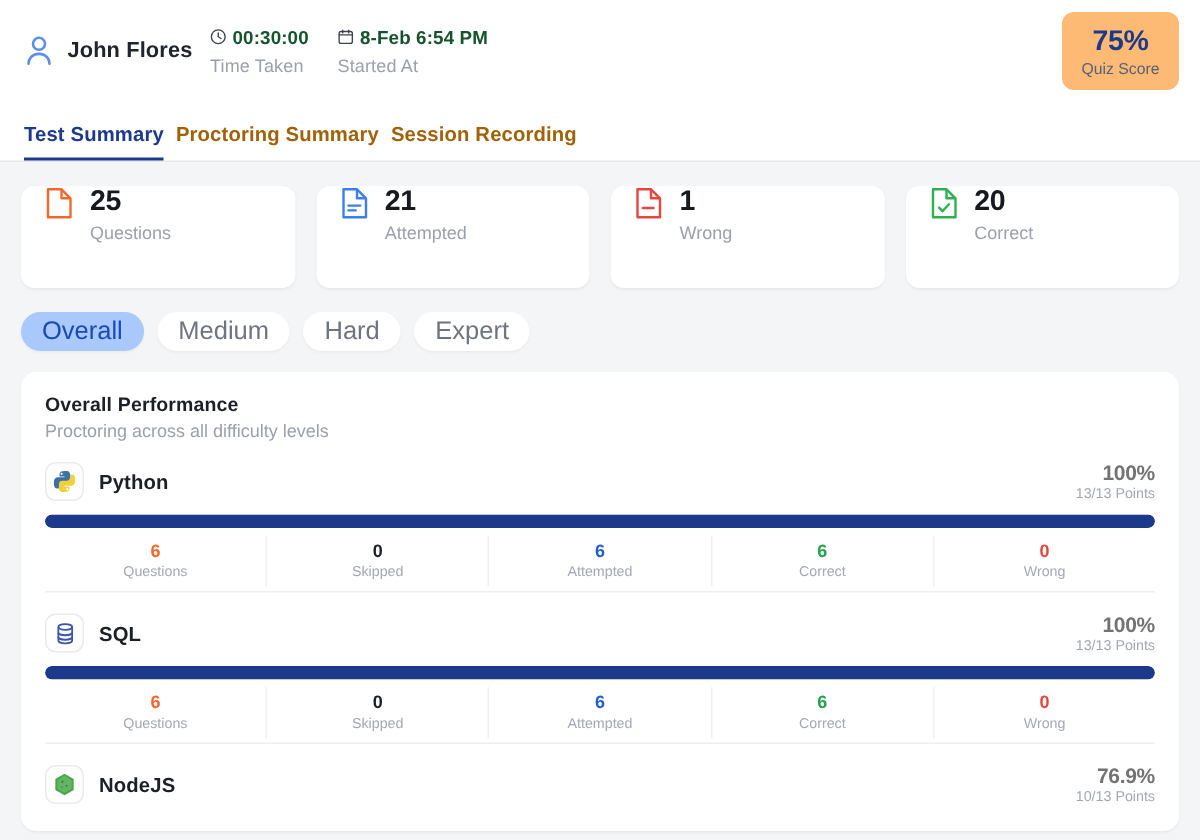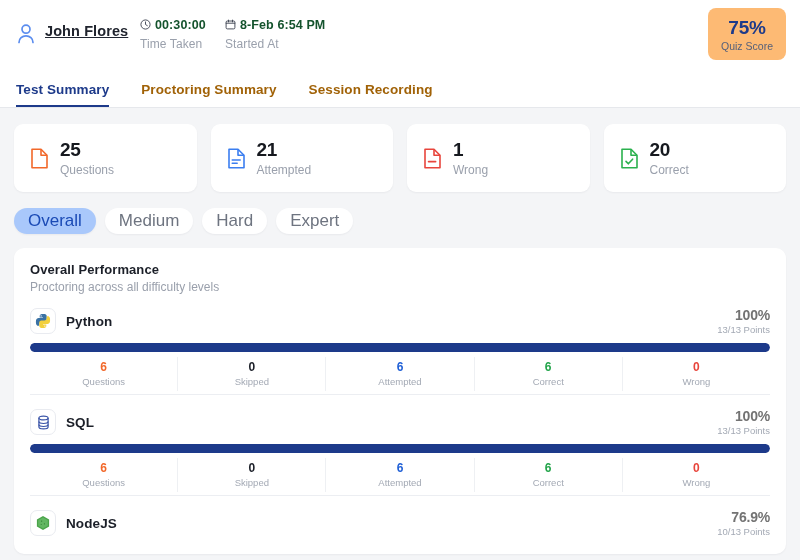--- a/index.html
+++ b/index.html
@@ -13,21 +13,21 @@
 
   
   .header {
     background: #ffffff;
     height: 68px;
     display: flex;
     align-items: center;
     padding: 0 14px 0 16px;
     position: relative;
   }
-  .user-block { display: flex; gap: 9px; width: 118px; text-decoration: underline; }
+  .user-block { display: flex; align-items: center; gap: 9px; width: 118px; }
   .avatar-icon { width: 20px; height: 22px; flex: none; }
   .user-name { font-size: 14.5px; font-weight: 700; color: #20242e; letter-spacing: .1px; }
 
   .meta-group { display: flex; gap: 0; margin-left: 6px; }
   .meta-item { display: flex; flex-direction: column; gap: 5px; }
   .meta-item.time { width: 85px; }
   .meta-item.started { width: 150px; }
   .meta-top { display: flex; align-items: center; gap: 4px; }
   .meta-value { font-size: 12.5px; font-weight: 700; color: #14532d; letter-spacing: .1px; }
   .meta-label { font-size: 12px; color: #9aa0ac; letter-spacing: .1px; }
@@ -43,21 +43,21 @@
     gap: 1px;
   }
   .score-value { font-size: 19px; font-weight: 700; color: #1d3a8a; letter-spacing: -.2px; }
   .score-label { font-size: 10.5px; color: #55607a; }
 
   
   .tabs {
     background: #ffffff;
     display: flex;
     align-items: flex-end;
-    gap: 32px;
+    gap: 8px;
     padding: 0 16px;
     height: 40px;
     border-bottom: 1px solid #e6e8ec;
   }
   .tab {
     font-size: 13.5px; color: #a16207; font-weight: 700;
     padding-bottom: 8px; cursor: pointer;
     border-bottom: 2.5px solid transparent;
     letter-spacing: .1px;
   }
@@ -66,21 +66,21 @@
   
   .stat-row {
     display: flex; gap: 14px;
     padding: 16px 14px 0 14px;
   }
   .stat-card {
     flex: 1;
     background: #ffffff;
     border-radius: 9px;
     height: 68px;
-    display: flex; align-items: center;
+    display: flex; align-items: flex-start;
     gap: 11px;
     padding: 0 16px;
     box-shadow: 0 1px 2px rgba(20,25,40,.05);
   }
   .stat-icon { width: 19px; height: 23px; flex: none; }
   .stat-text { display: flex; flex-direction: column; gap: 2px; }
   .stat-num { font-size: 19px; font-weight: 700; color: #16191f; letter-spacing: -.2px; }
   .stat-label { font-size: 12px; color: #9aa0ac; }
 
   

